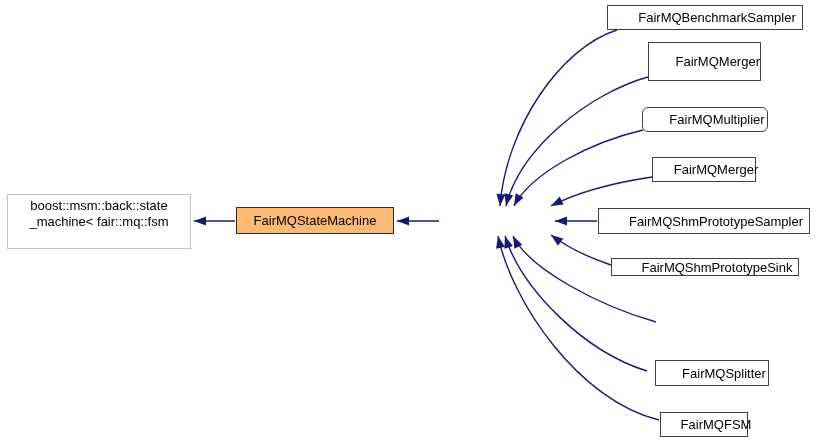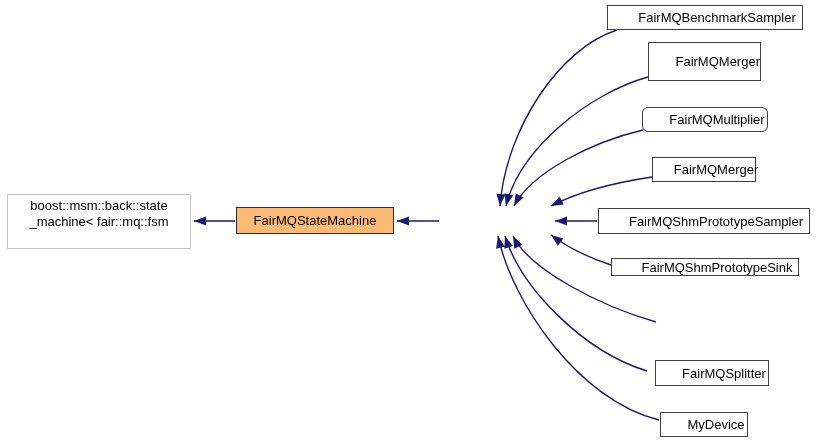--- a/index.html
+++ b/index.html
@@ -117,16 +117,16 @@
   <div id="n-d4" class="node link">
     <span>FairMQShmPrototypeSampler</span>
   </div>
   <div id="n-d5" class="node link">
     <span>FairMQShmPrototypeSink</span>
   </div>
   <div id="n-d7" class="node link">
     <span>FairMQSplitter</span>
   </div>
   <div id="n-d8" class="node link">
-    <span>MyDevice</span>
+    <span>FairMQFSM</span>
   </div>
 
 </div>
 
 </body></html>

